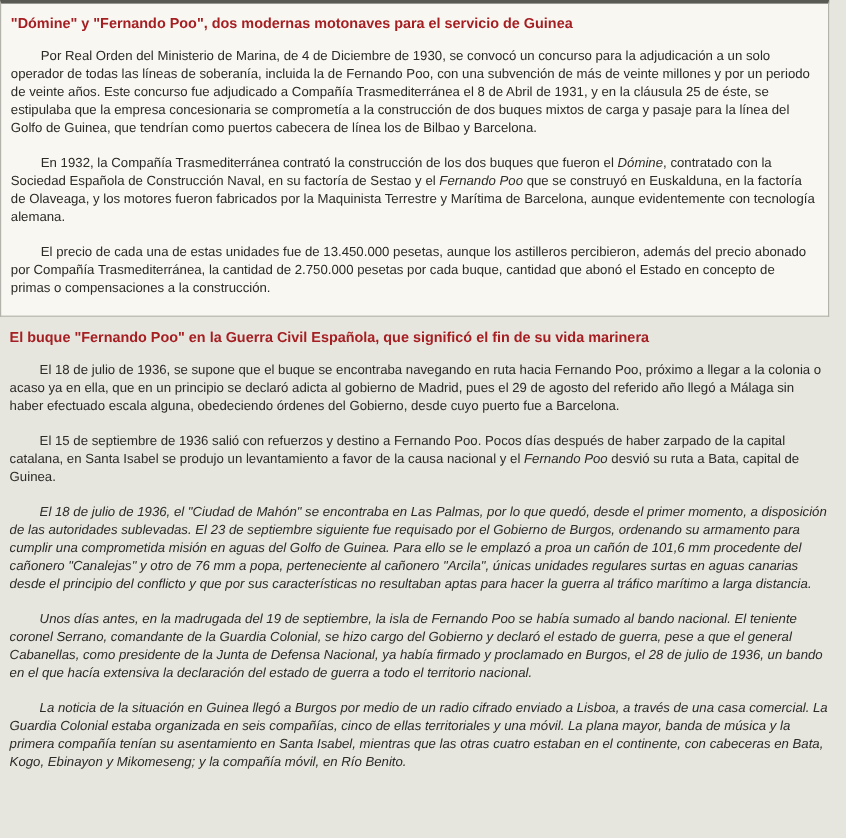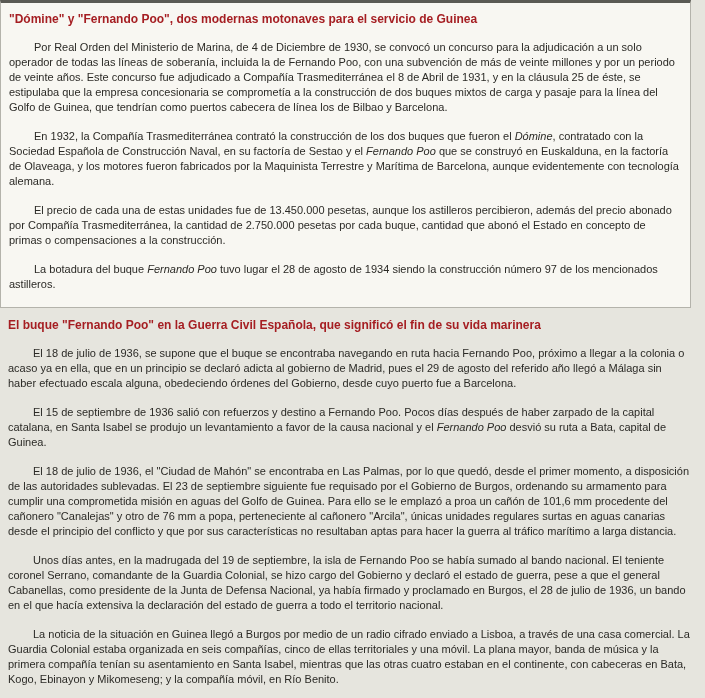--- a/index.html
+++ b/index.html
@@ -38,38 +38,38 @@
     line-height: 15px;
   }
   h2.article-heading {
     margin: 10px 0 13px 0;
   }
   p.body-para {
     margin: 0 0 14px 0;
     text-indent: 25px;
   }
   p.body-para.quote {
+    font-style: italic;
   }
   p.body-para i {
     text-align: right;
   }
 </style>
 </head>
 <body>
 
 <div class="section-box">
   <h1 class="article-heading">"Dómine" y "Fernando Poo", dos modernas motonaves para el servicio de Guinea</h1>
 
   <p class="body-para">Por Real Orden del Ministerio de Marina, de 4 de Diciembre de 1930, se convocó un concurso para la adjudicación a un solo operador de todas las líneas de soberanía, incluida la de Fernando Poo, con una subvención de más de veinte millones y por un periodo de veinte años. Este concurso fue adjudicado a Compañía Trasmediterránea el 8 de Abril de 1931, y en la cláusula 25 de éste, se estipulaba que la empresa concesionaria se comprometía a la construcción de dos buques mixtos de carga y pasaje para la línea del Golfo de Guinea, que tendrían como puertos cabecera de línea los de Bilbao y Barcelona.</p>
 
   <p class="body-para">En 1932, la Compañía Trasmediterránea contrató la construcción de los dos buques que fueron el <i>Dómine</i>, contratado con la Sociedad Española de Construcción Naval, en su factoría de Sestao y el <i>Fernando Poo</i> que se construyó en Euskalduna, en la factoría de Olaveaga, y los motores fueron fabricados por la Maquinista Terrestre y Marítima de Barcelona, aunque evidentemente con tecnología alemana.</p>
 
   <p class="body-para">El precio de cada una de estas unidades fue de 13.450.000 pesetas, aunque los astilleros percibieron, además del precio abonado por Compañía Trasmediterránea, la cantidad de 2.750.000 pesetas por cada buque, cantidad que abonó el Estado en concepto de primas o compensaciones a la construcción.</p>
 
-  <p class="body-para">La botadura del buque <i>Fernando Poo</i> tuvo lugar el 28 de agosto de 1934 siendo la construcción número 97 de los mencionados astilleros.</p>
 </div>
 
 <div class="section-plain">
   <h2 class="article-heading">El buque "Fernando Poo" en la Guerra Civil Española, que significó el fin de su vida marinera</h2>
 
   <p class="body-para">El 18 de julio de 1936, se supone que el buque se encontraba navegando en ruta hacia Fernando Poo, próximo a llegar a la colonia o acaso ya en ella, que en un principio se declaró adicta al gobierno de Madrid, pues el 29 de agosto del referido año llegó a Málaga sin haber efectuado escala alguna, obedeciendo órdenes del Gobierno, desde cuyo puerto fue a Barcelona.</p>
 
   <p class="body-para">El 15 de septiembre de 1936 salió con refuerzos y destino a Fernando Poo. Pocos días después de haber zarpado de la capital catalana, en Santa Isabel se produjo un levantamiento a favor de la causa nacional y el <i>Fernando Poo</i> desvió su ruta a Bata, capital de Guinea.</p>
 
 

